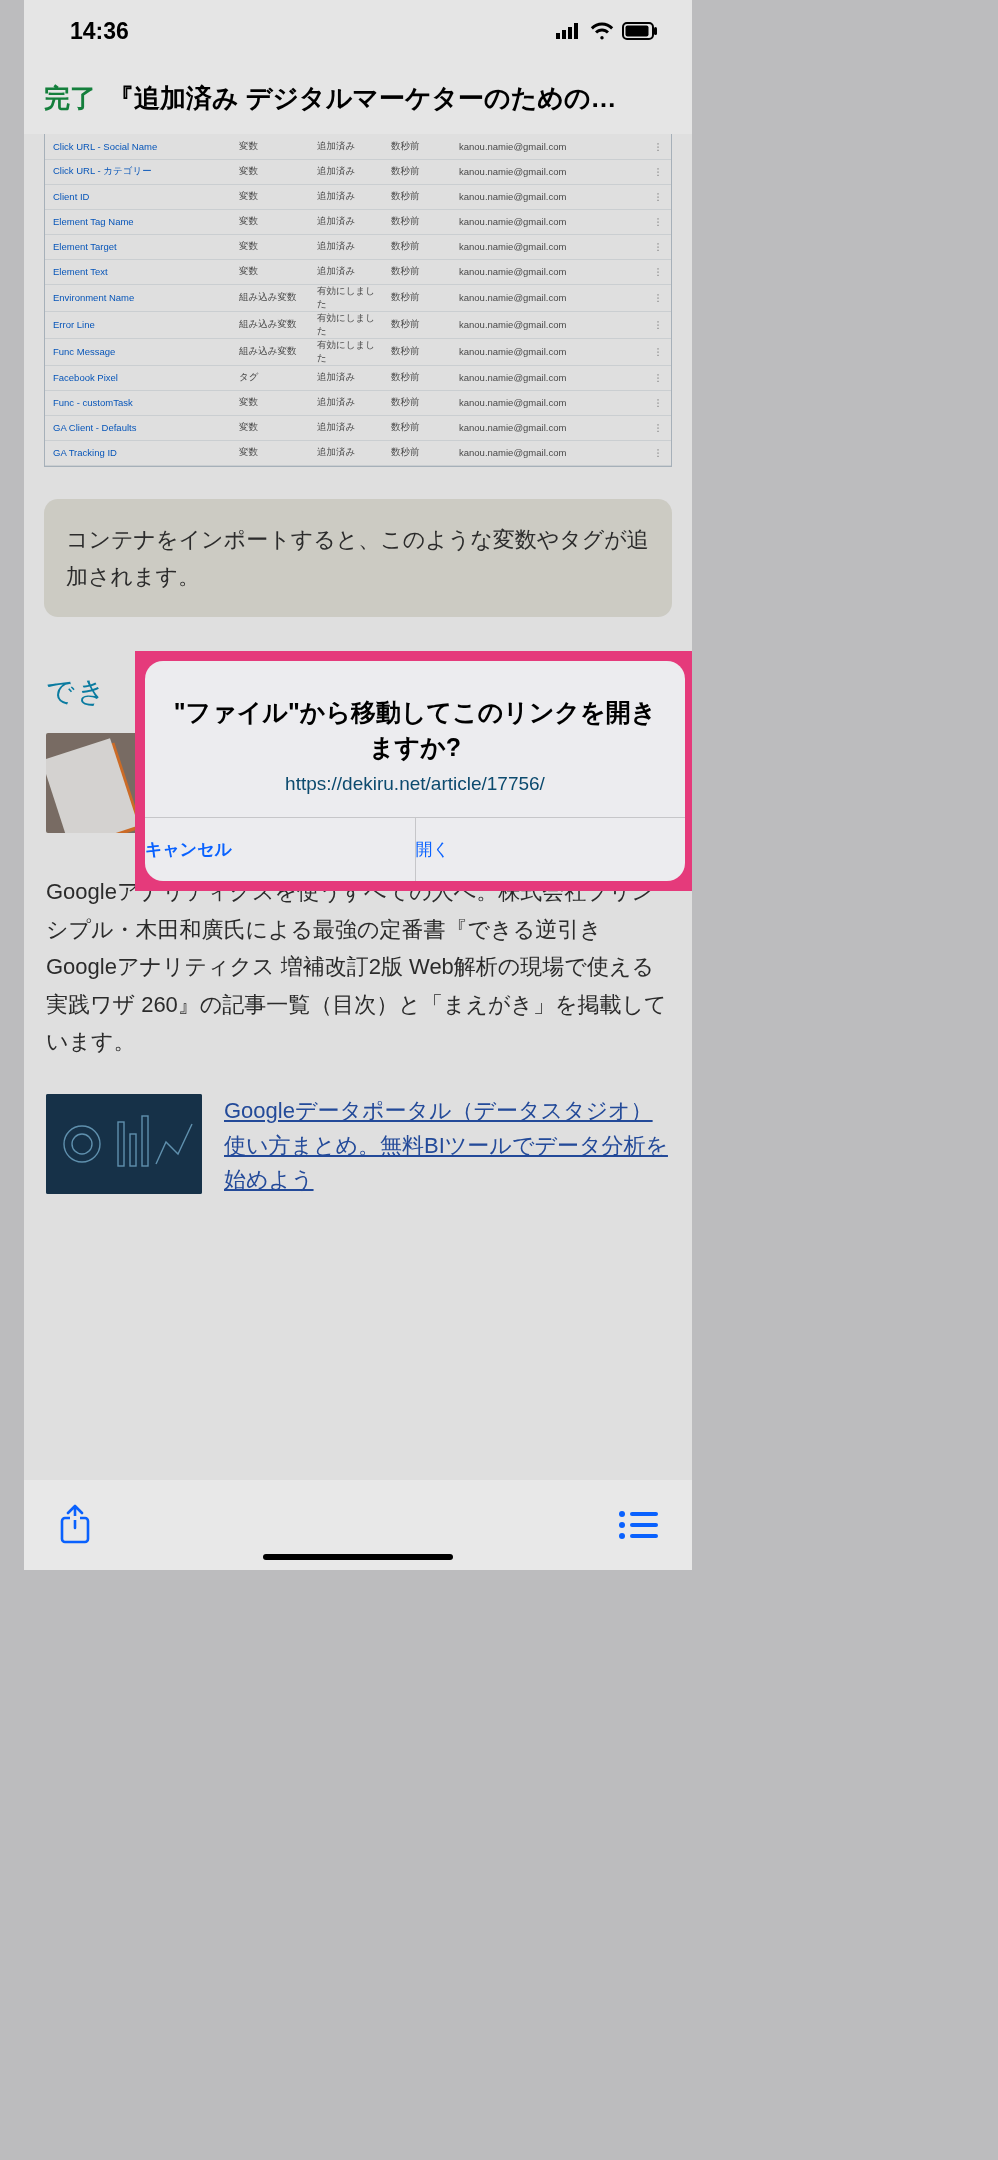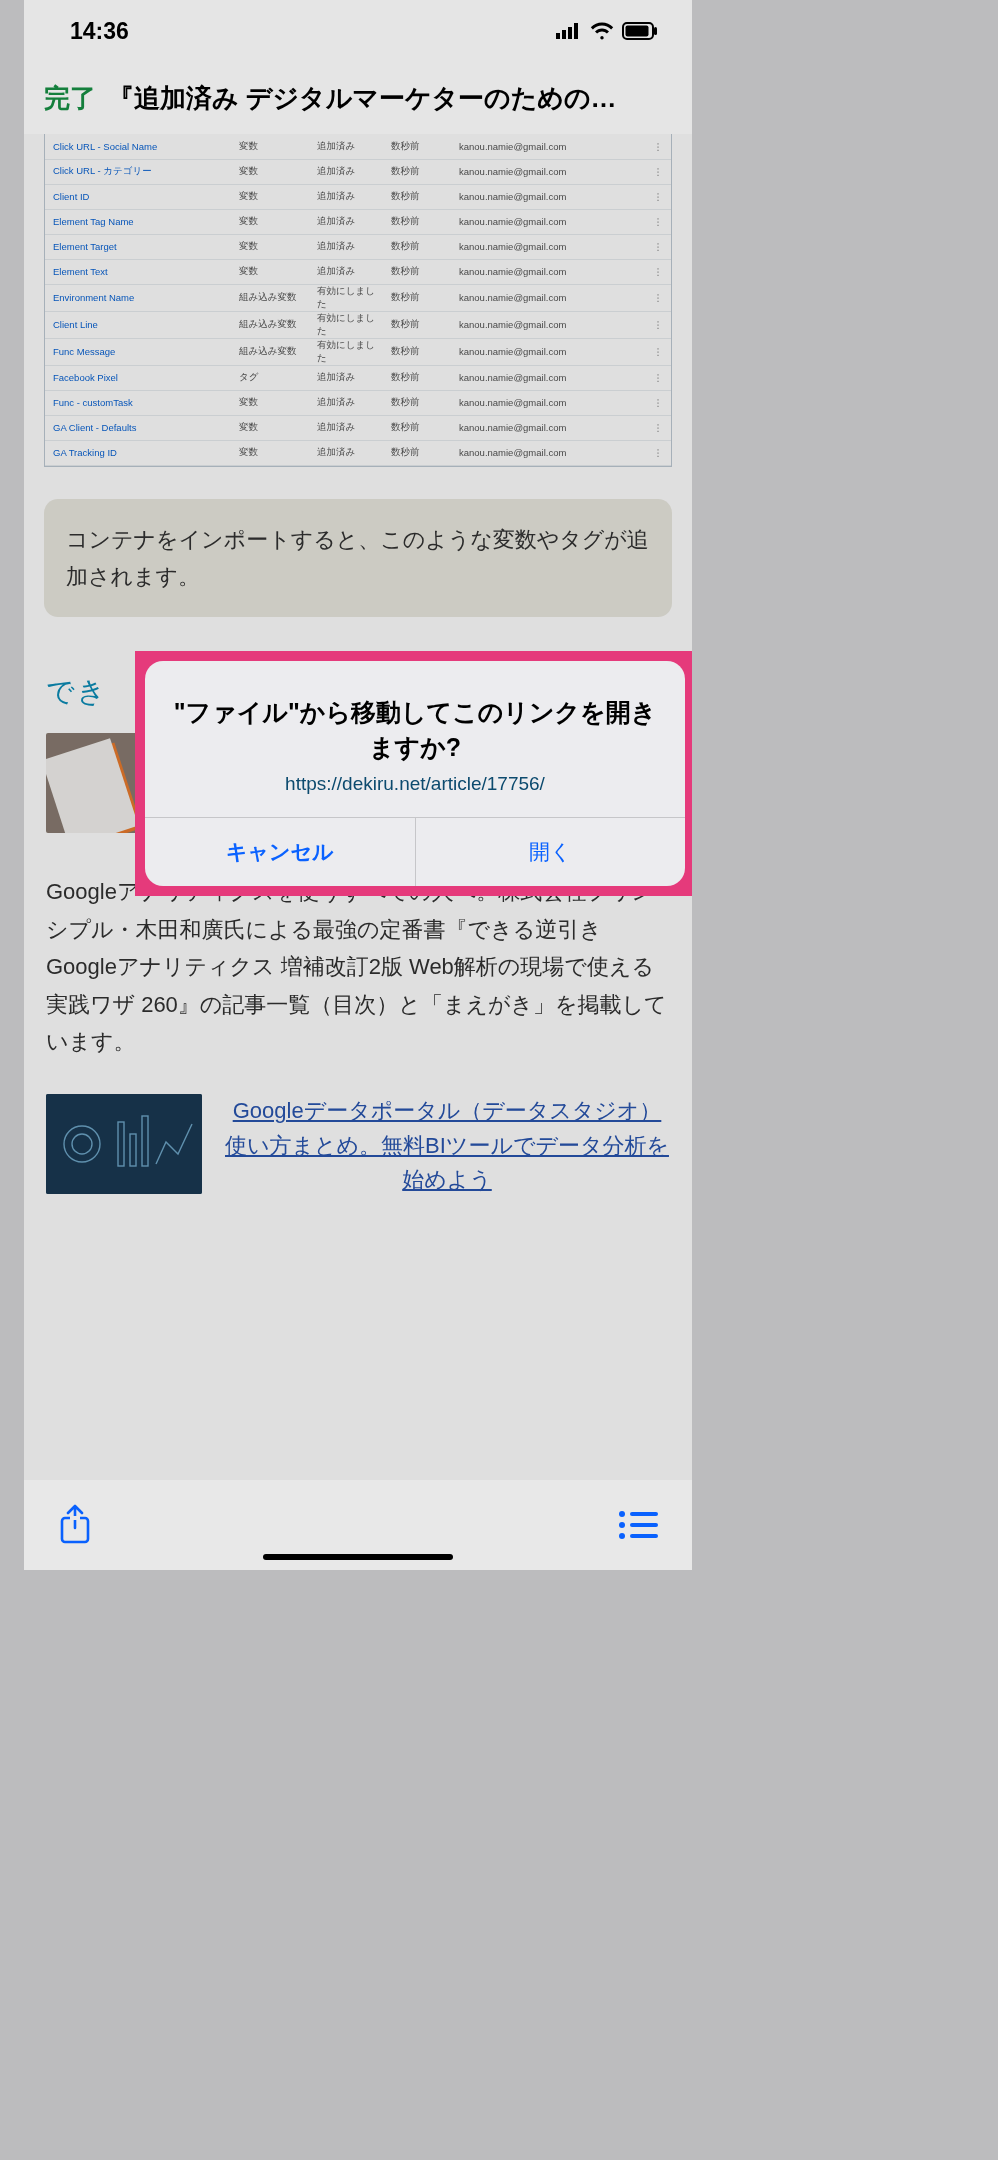--- a/index.html
+++ b/index.html
@@ -54,21 +54,21 @@
   .sec-head {
     margin: 56px 22px 0 22px; font-size:28px; letter-spacing:2px;
     color:#0d8eb8;
   }
   
   .art-row { display:flex; gap:22px; margin: 22px 22px 0 22px; }
   .thumb { width:156px; height:100px; background:#244860; flex:0 0 auto; border-radius:2px; position:relative; overflow:hidden; }
   .thumb.book { background:#8a7c72; }
   .thumb.book::before{ content:""; position:absolute; left:14px; top:18px; width:70px; height:90px; background:#e97c2e; transform: rotate(-18deg);}
   .thumb.book::after { content:""; position:absolute; left:8px; top:14px; width:72px; height:92px; background:#f3f1ee;  transform: rotate(-18deg);}
-  .art-link { color:#2a56b0; text-decoration: underline; font-size:22px; line-height:1.55;text-align:center; }
+  .art-link { color:#2a56b0; text-decoration: underline; font-size:22px; line-height:1.55; }
   .body-text { margin: 26px 22px 0 22px; font-size:22px; line-height:1.7; color:#333; }
   
   .toolbar {
     position:absolute; left:0; right:0; bottom:0; height:90px;
     background:#e9e9e9; display:flex; align-items:center; justify-content:space-between;
     padding: 0 34px;
   }
   .toolbar svg { display:block; }
   .homebar { position:absolute; left:50%; bottom:10px; transform:translateX(-50%); width:190px; height:6px; background:#000; border-radius:3px; }
   
@@ -79,21 +79,21 @@
     position:absolute; left:111px; top:651px; width:560px;
     padding:10px; background:#e53a7b;
   }
   .alert {
     background: #ececef; border-radius: 18px; overflow:hidden;
   }
   .alert-top { padding: 34px 24px 22px 24px; text-align:center; }
   .alert-title { font-size:25px; font-weight:700; line-height:1.4; }
   .alert-msg { margin-top:8px; font-size:19px; color:#0c4a6e; }
   .alert-buttons { display:flex; border-top:1px solid #c6c6c9; }
-  .alert-btn { flex:1; text-align:center; padding:20px 0; font-size:21px; color:#0a62ff; font-weight:500;}
+  .alert-btn { flex:1; padding:20px 0; font-size:17px; color:#0a62ff; font-weight:500;}
   .alert-btn.left{ border-right:1px solid #c6c6c9; font-weight:600;}
 </style>
 </head>
 <body>
 
 <div class="frame">
 
   <div class="statusbar">
     <span>14:36</span>
     <span class="stat-right">
@@ -173,21 +173,21 @@
             </tr>
             <tr>
               <td class="name">Environment Name</td>
               <td class="type">組み込み変数</td>
               <td class="status">有効にしました</td>
               <td class="when">数秒前</td>
               <td class="email">kanou.namie@gmail.com</td>
               <td class="dots"><span>⋮</span></td>
             </tr>
             <tr>
-              <td class="name">Client Line</td>
+              <td class="name">Error Line</td>
               <td class="type">組み込み変数</td>
               <td class="status">有効にしました</td>
               <td class="when">数秒前</td>
               <td class="email">kanou.namie@gmail.com</td>
               <td class="dots"><span>⋮</span></td>
             </tr>
             <tr>
               <td class="name">Func Message</td>
               <td class="type">組み込み変数</td>
               <td class="status">有効にしました</td>

